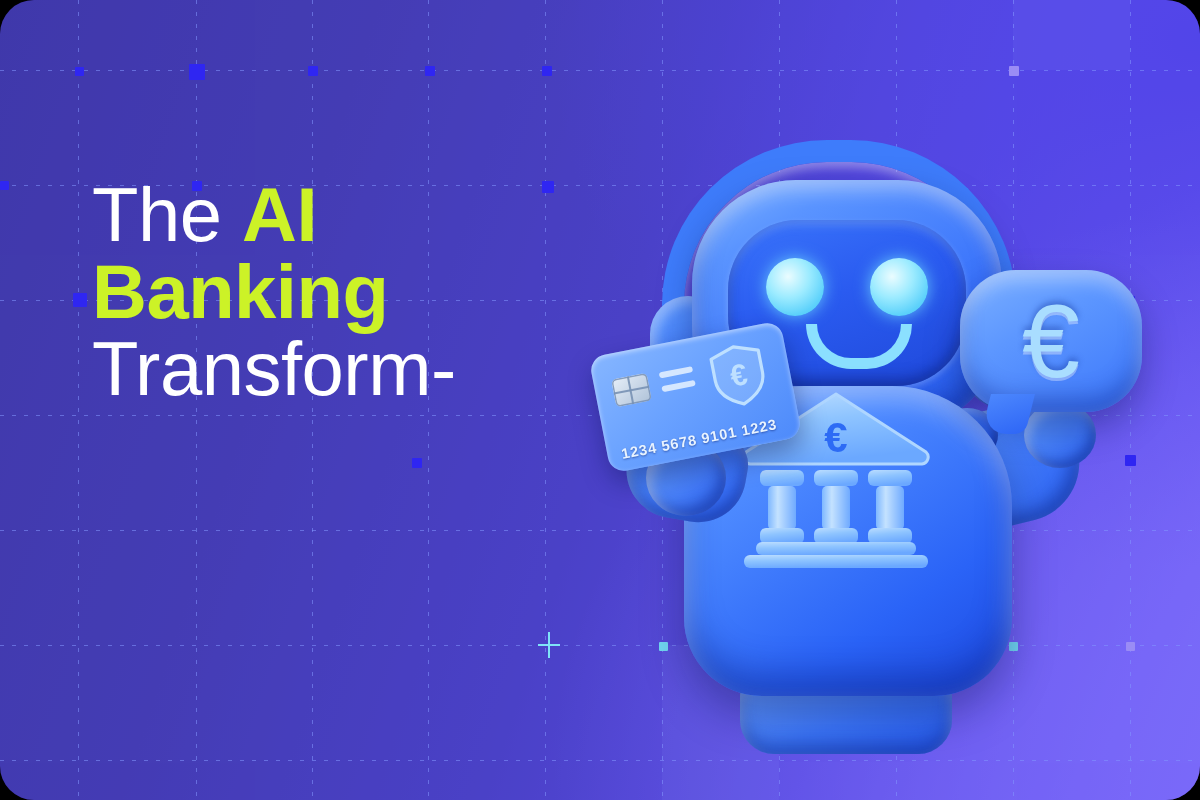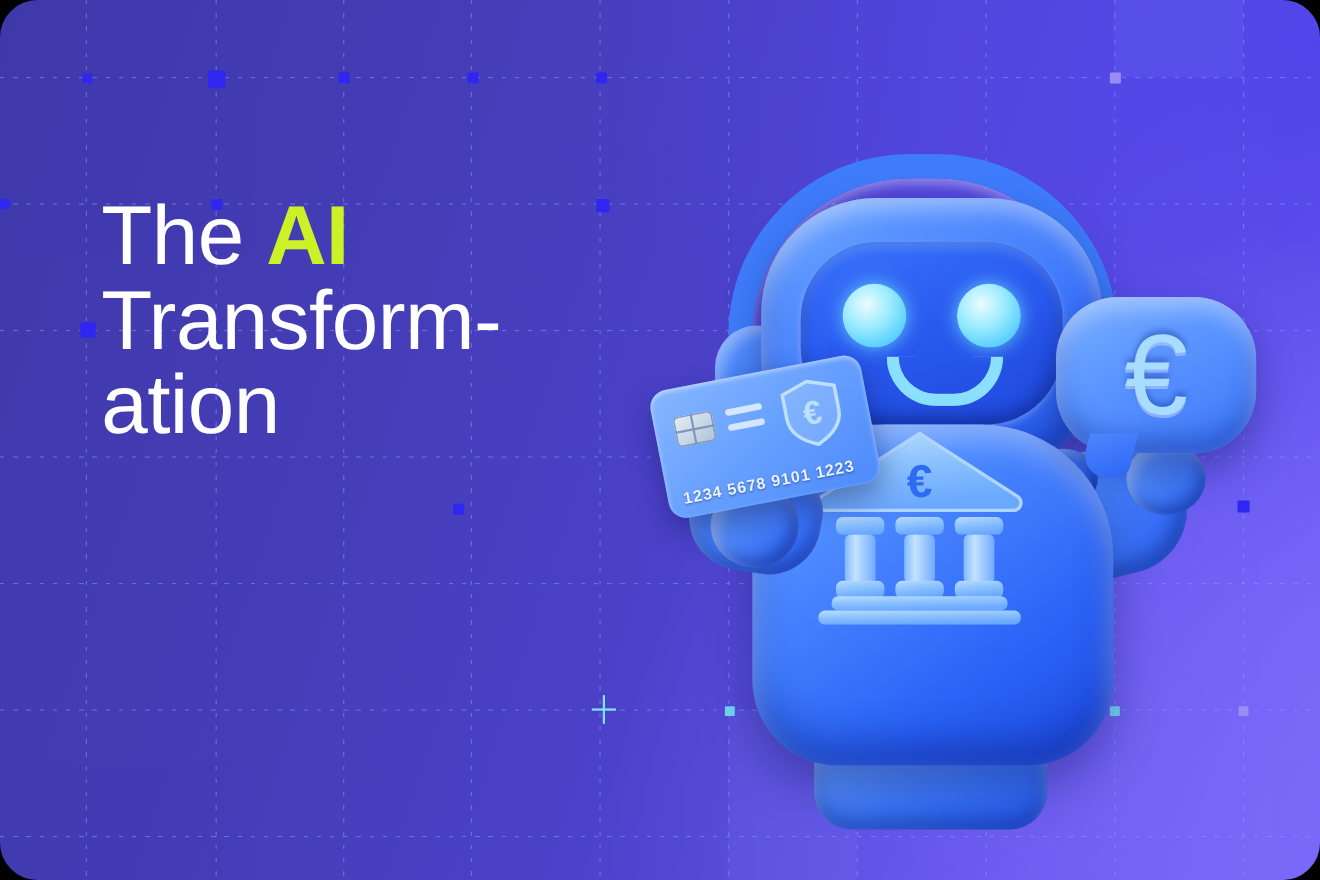--- a/index.html
+++ b/index.html
@@ -263,22 +263,22 @@
   <div class="node" style="left:412px;top:458px;width:10px;height:10px;"></div>
   <div class="node" style="left:1125px;top:455px;width:11px;height:11px;"></div>
   <div class="node cy" style="left:1009px;top:642px;width:9px;height:9px;"></div>
   <div class="node cy" style="left:659px;top:642px;width:9px;height:9px;"></div>
   <div class="node cy" style="left:893px;top:642px;width:9px;height:9px;"></div>
   <div class="node lav" style="left:1126px;top:642px;width:9px;height:9px;"></div>
   <div class="plus" style="left:538px;top:632px;width:22px;height:26px;"></div>
 
   <h1 id="headline">
     <span class="ln"><span>The </span><span class="hl-accent">AI</span></span>
+    <span class="ln bold"><span class="hl-accent">Banking</span></span>
     <span class="ln">Transform-</span>
-    <span class="ln">ation</span>
   </h1>
 
   <div id="robot-scene">
 
     <div id="headband"></div>
     <div class="earcup" id="earcup-l"></div>
     <div class="earcup" id="earcup-r"></div>
 
     <div class="arm" id="arm-r"></div>
     <div id="hand-r"></div>

